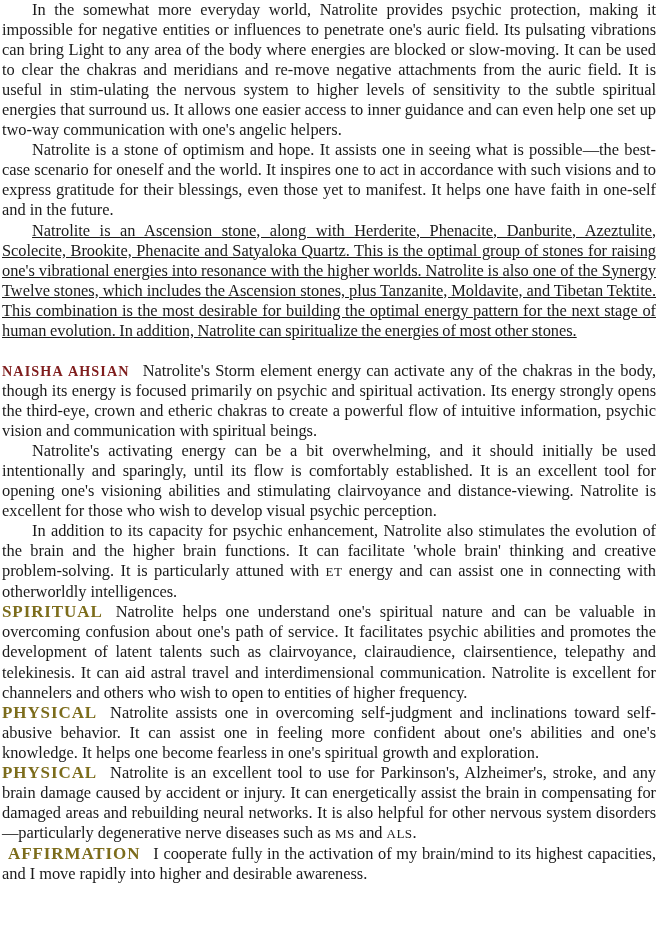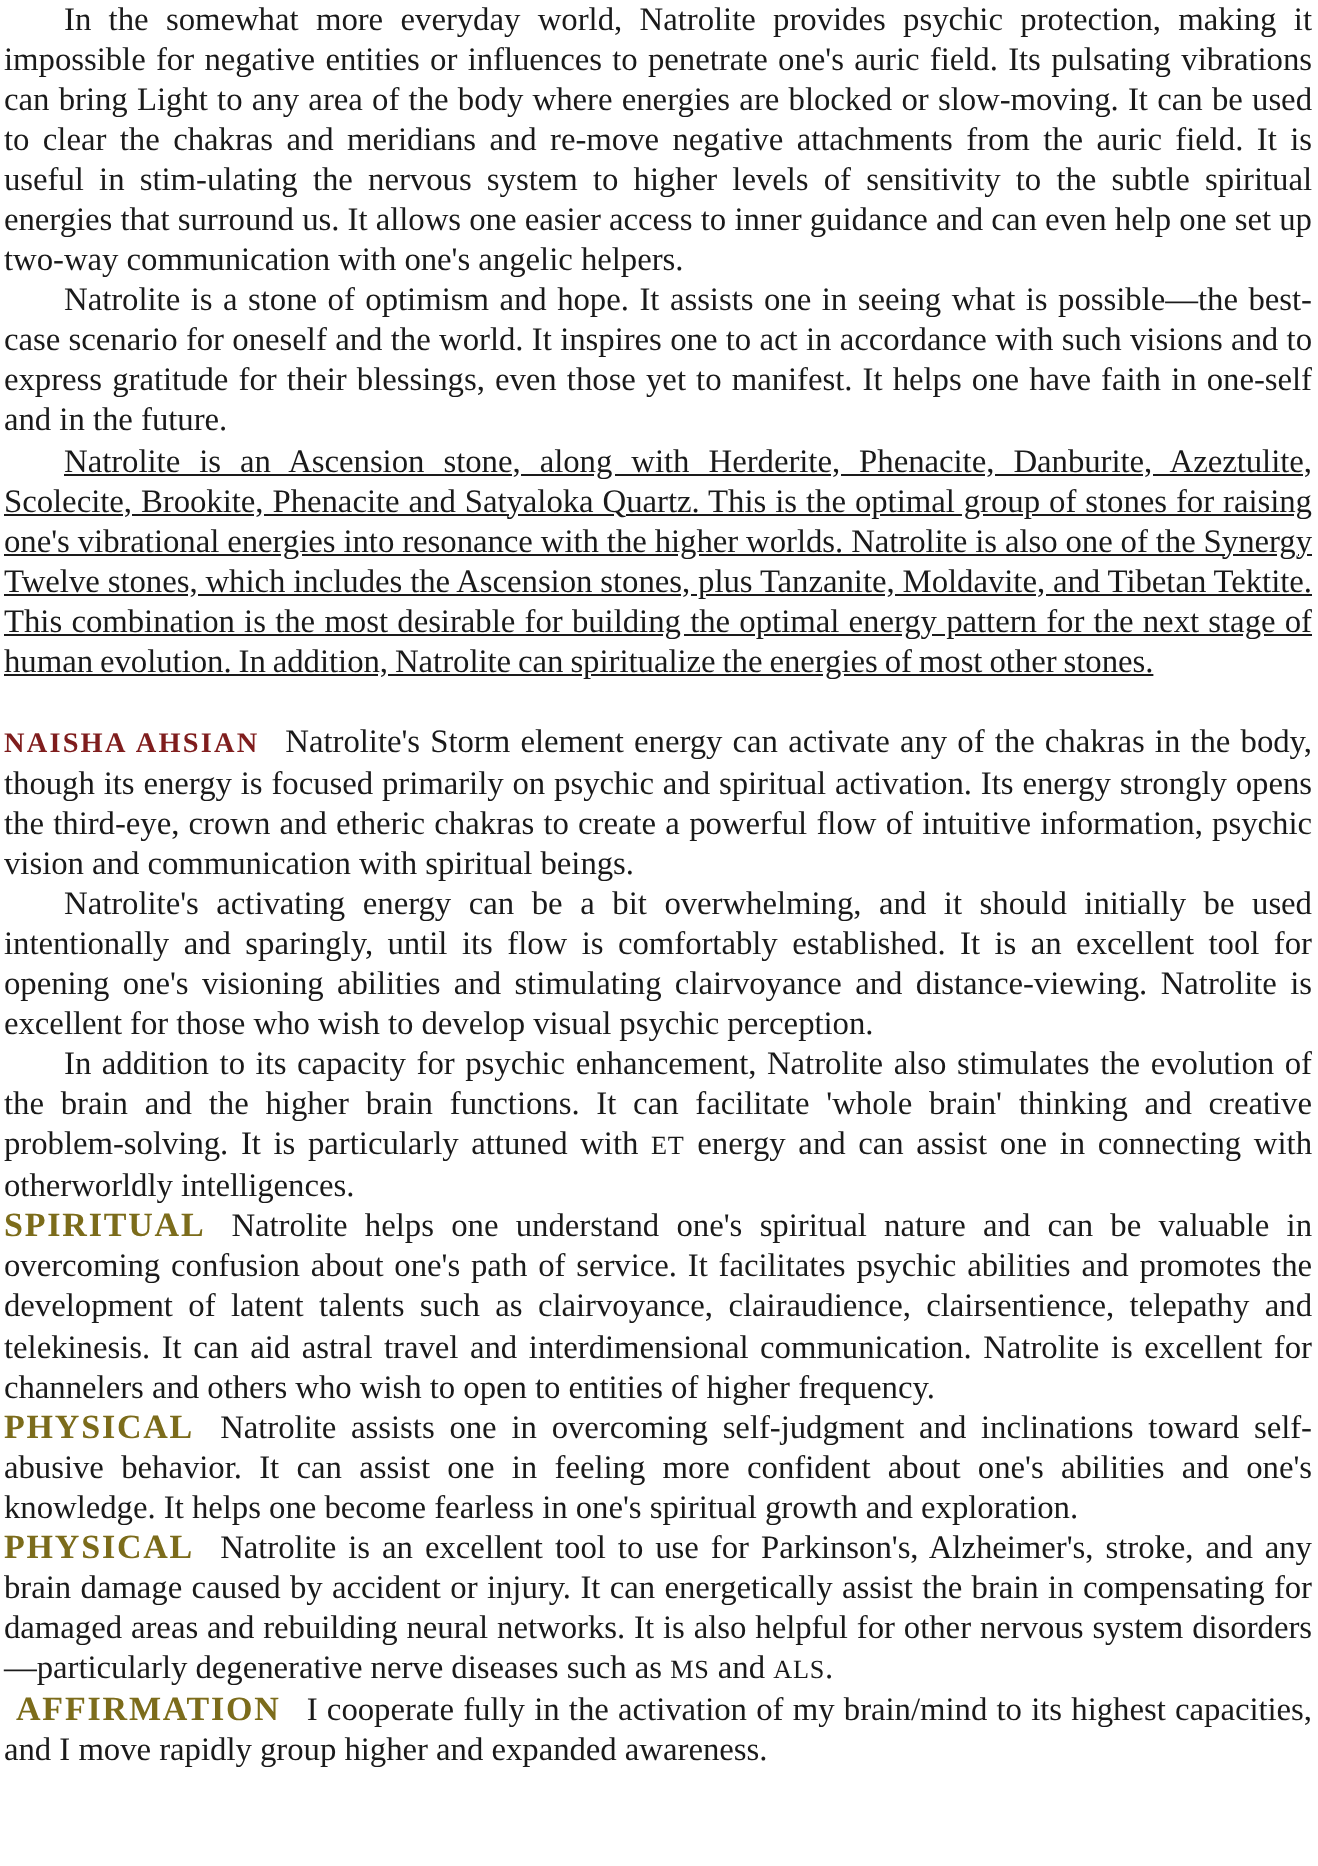--- a/index.html
+++ b/index.html
@@ -101,18 +101,18 @@
     <p class="body-para">Natrolite's activating energy can be a bit overwhelming, and it should initially be used intentionally and sparingly, until its flow is comfortably established. It is an excellent tool for opening one's visioning abilities and stimulating clairvoyance and distance-viewing. Natrolite is excellent for those who wish to develop visual psychic perception.</p>
 
     <p class="body-para"><span>In addition to its capacity for psychic enhancement, Natrolite also stimulates the evolution of the brain and the higher brain functions. It can facilitate 'whole brain' thinking and creative problem-solving. It is particularly attuned with </span><span class="smallcap">ET</span><span> energy and can assist one in connecting with otherworldly intelligences.</span></p>
 
     <p class="body-para no-indent"><span class="run-in-head aspect">SPIRITUAL</span><span class="after-head"></span><span>Natrolite helps one understand one's spiritual nature and can be valuable in overcoming confusion about one's path of service. It facilitates psychic abilities and promotes the development of latent talents such as clairvoyance, clairaudience, clairsentience, telepathy and telekinesis. It can aid astral travel and interdimensional communication. Natrolite is excellent for channelers and others who wish to open to entities of higher frequency.</span></p>
 
     <p class="body-para no-indent"><span class="run-in-head aspect">PHYSICAL</span><span class="after-head"></span><span>Natrolite assists one in overcoming self-judgment and inclinations toward self-abusive behavior. It can assist one in feeling more confident about one's abilities and one's knowledge. It helps one become fearless in one's spiritual growth and exploration.</span></p>
 
     <p class="body-para no-indent"><span class="run-in-head aspect">PHYSICAL</span><span class="after-head"></span><span>Natrolite is an excellent tool to use for Parkinson's, Alzheimer's, stroke, and any brain damage caused by accident or injury. It can energetically assist the brain in compensating for damaged areas and rebuilding neural networks. It is also helpful for other nervous system disorders—particularly degenerative nerve diseases such as </span><span class="smallcap">MS</span><span> and </span><span class="smallcap">ALS</span><span>.</span></p>
 
-    <p class="body-para" style="text-indent:6px"><span class="run-in-head aspect">AFFIRMATION</span><span class="after-head"></span><span>I cooperate fully in the activation of my brain/mind to its highest capacities, and I move rapidly group higher and expanded awareness.</span></p>
+    <p class="body-para" style="text-indent:6px"><span class="run-in-head aspect">AFFIRMATION</span><span class="after-head"></span><span>I cooperate fully in the activation of my brain/mind to its highest capacities, and I move rapidly into higher and desirable awareness.</span></p>
 
   </div>
 
   <div class="bottom-strip"></div>
 </div>
 
 </body></html>

